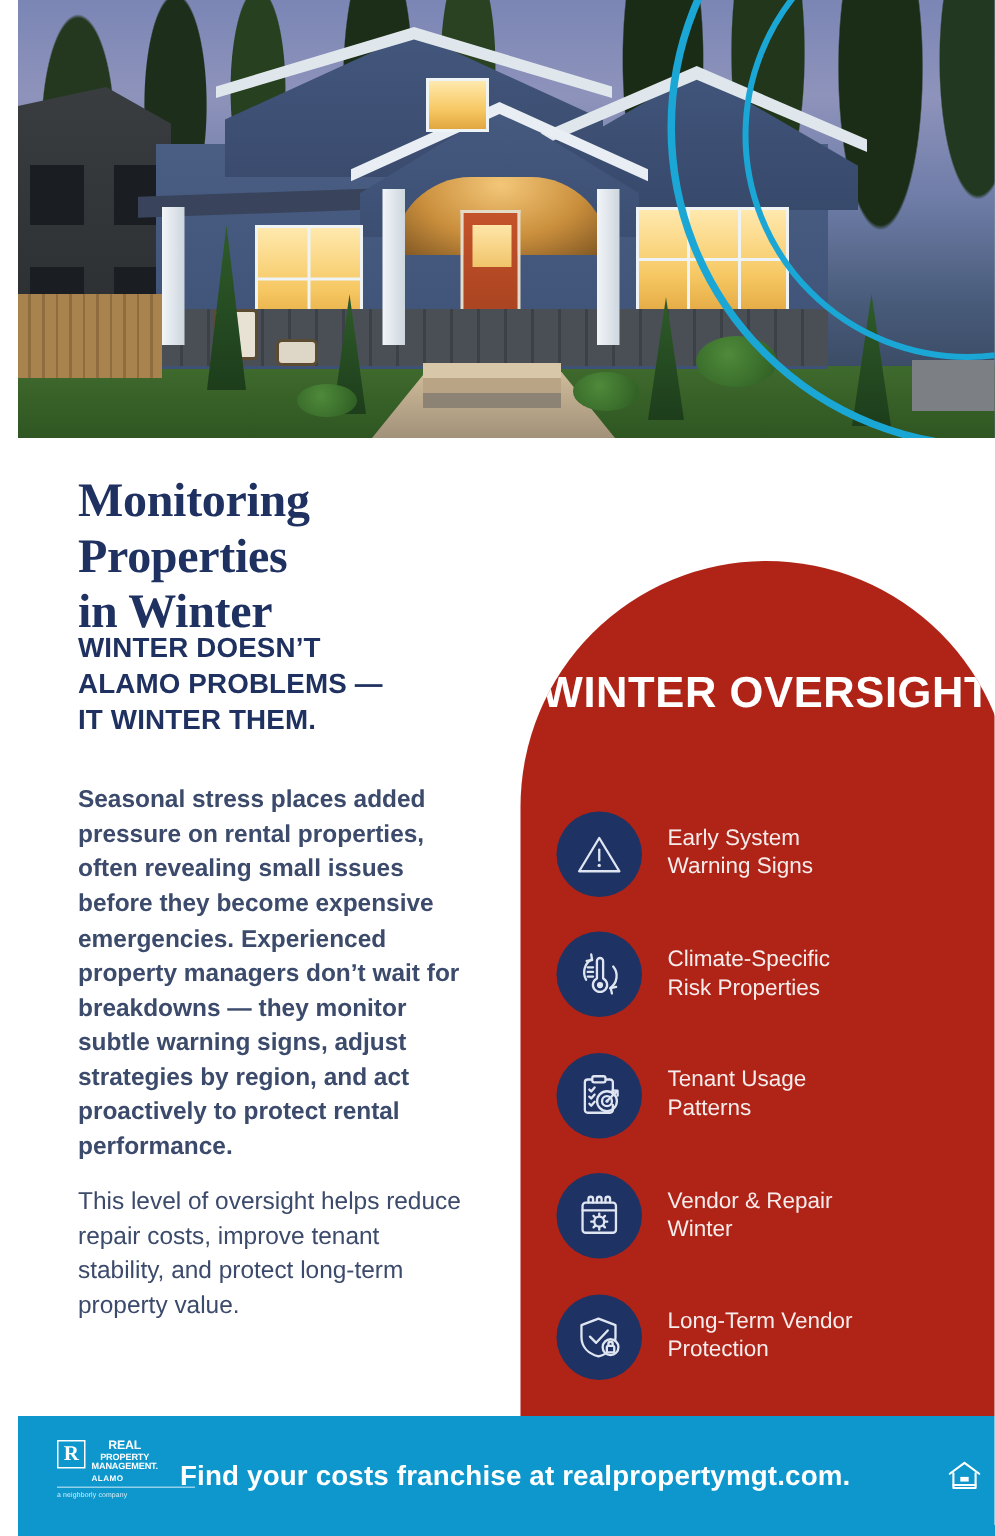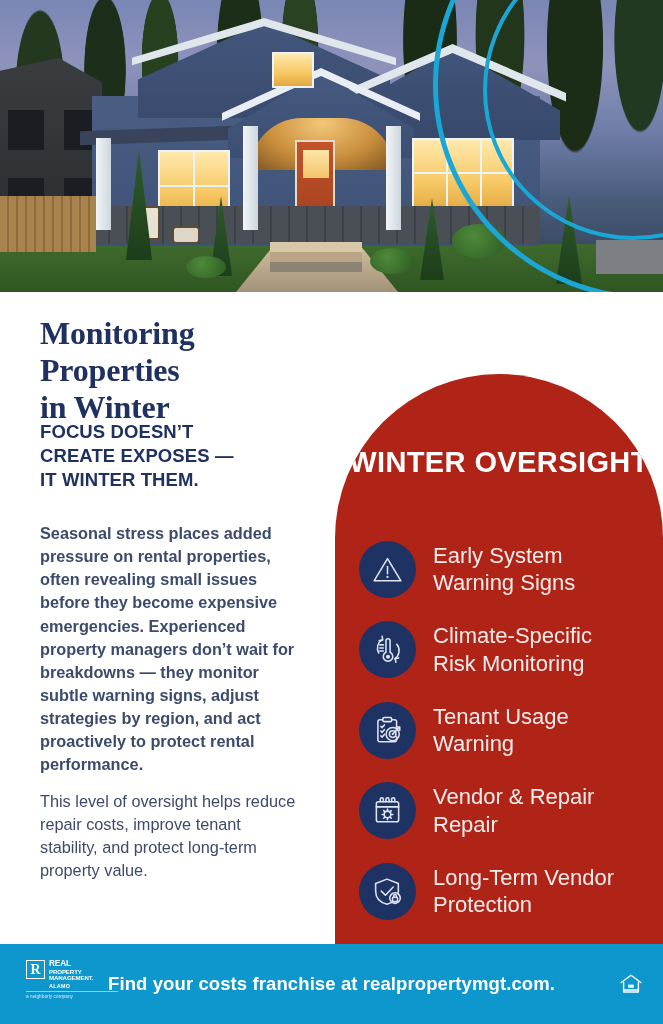--- a/index.html
+++ b/index.html
@@ -2,21 +2,21 @@
 <html><head>
 <meta charset="utf-8">
 <style>
   * { margin:0; padding:0; box-sizing:border-box; }
   html, body {
     width:663px; height:1024px;
     background:#ffffff;
     font-family:"Liberation Sans", sans-serif;
     overflow:hidden;
   }
-  .page { position:relative; width:614px; height:1024px; background:#14532d; }
+  .page { position:relative; width:614px; height:1024px; background:#14532d;margin-left:12px; }
 
   
   .hero { position:absolute; left:0; top:0; width:663px; height:292px; overflow:hidden; background:#1b2740; }
   .sky {
     position:absolute; inset:0;
     background:linear-gradient(180deg,#7b86b5 0%, #8e93bb 22%, #6f7da8 45%, #475a78 70%, #2e3c52 100%);
   }
   
   .forest {
     position:absolute; left:0; top:0; width:663px; height:240px;
@@ -200,42 +200,42 @@
   .focus-item {
     display:flex; align-items:center; gap:17px;
     height:80.5px;
   }
   .icon-circle {
     flex:0 0 auto; width:57px; height:57px; border-radius:50%;
     background:#1e3264; display:flex; align-items:center; justify-content:center;
   }
   .icon-circle svg { width:33px; height:33px; display:block; }
   .focus-label {
-    color:#f6eceb; font-size:22px; line-height:1.26; font-weight:400;
+    color:#f6eceb; font-size:15px; line-height:1.26; font-weight:400;
   }
 
   
   .footer {
     position:absolute; left:0; top:944px; width:663px; height:80px;
     background:#0d97cd;
   }
   .logo-block {
     position:absolute; left:26px; top:16px; width:92px; height:48px;
     display:flex; flex-direction:column; align-items:flex-start;
   }
   .logo-row { display:flex; align-items:flex-start; gap:4px; }
   .logo-mark {
     width:19px; height:19px; border:1.6px solid #fff;
     display:flex; align-items:center; justify-content:center;
     font-family:"Liberation Serif", serif; font-weight:700;
     font-size:14px; color:#fff; line-height:1;
   }
   .logo-words { display:flex; flex-direction:column; }
   .logo-words span {
-    color:#fff; font-weight:700; line-height:1.06; letter-spacing:-0.1px;
+    color:#fff; font-weight:700; line-height:1.06; letter-spacing:-0.1px;text-align:center;
   }
   .lw1 { font-size:8.2px; }
   .lw2 { font-size:6.1px; }
   .lw3 { font-size:6.1px; }
   .logo-alamo {
     margin-top:1px; margin-left:23px;
     color:#fff; font-weight:700; font-size:5.4px; letter-spacing:0.3px;
   }
   .logo-rule { margin-top:2px; margin-left:0; width:92px; height:1px; background:rgba(255,255,255,.55); }
   .logo-tag {
@@ -304,21 +304,21 @@
     <div class="bush" style="left:186px;top:256px;width:40px;height:22px;"></div>
 
     <div class="arc arc-a"></div>
     <div class="arc arc-b"></div>
   </div>
 
   <div class="content">
 
     <h1 class="title"><span>Monitoring Properties</span><br><span>in Winter</span></h1>
 
-    <h2 class="subhead"><span>FOCUS DOESN’T</span><br><span>CREATE EXPOSES —</span><br><span>IT WINTER THEM.</span></h2>
+    <h2 class="subhead"><span>WINTER DOESN’T</span><br><span>ALAMO PROBLEMS —</span><br><span>IT WINTER THEM.</span></h2>
 
     <p class="body-copy p1">Seasonal stress places added pressure on rental properties, often revealing small issues before they become expensive emergencies. Experienced property managers don’t wait for breakdowns — they monitor subtle warning signs, adjust strategies by region, and act proactively to protect rental performance.</p>
     <p class="body-copy p2">This level of oversight helps reduce repair costs, improve tenant stability, and protect long-term property value.</p>
 
     <div class="red-panel">
       <div class="panel-title"><span>WINTER OVERSIGHT</span><br></div>
 
       <div class="focus-list">
 
         <div class="focus-item">
@@ -339,56 +339,56 @@
               <circle cx="16.5" cy="23" r="2" fill="#dfe6f2" stroke="none"></circle>
               <path d="M7.5 19.5 A9.5 9.5 0 0 1 11 6.5"></path>
               <path d="M25 11 A9.5 9.5 0 0 1 23 25"></path>
               <polyline points="10.8,3.2 11.4,6.8 7.9,7.4"></polyline>
               <polyline points="24.2,28.4 23.4,24.9 26.9,24.2"></polyline>
               <line x1="8.5" y1="11.5" x2="12" y2="11.5"></line>
               <line x1="8.5" y1="14.5" x2="12" y2="14.5"></line>
               <line x1="8.5" y1="17.5" x2="12" y2="17.5"></line>
             </svg>
           </div>
-          <div class="focus-label"><span>Climate-Specific</span><br><span>Risk Monitoring</span></div>
+          <div class="focus-label"><span>Climate-Specific</span><br><span>Risk Properties</span></div>
         </div>
 
         <div class="focus-item">
           <div class="icon-circle">
             <svg viewBox="0 0 32 32" fill="none" stroke="#dfe6f2" stroke-width="1.5" stroke-linecap="round" stroke-linejoin="round">
               <path d="M20.5 5.5 H23 a1.8 1.8 0 0 1 1.8 1.8 V15"></path>
               <path d="M24.8 22 v3.2 a1.8 1.8 0 0 1 -1.8 1.8 H8.5 A1.8 1.8 0 0 1 6.7 25.2 V7.3 A1.8 1.8 0 0 1 8.5 5.5 H11"></path>
               <rect x="11.5" y="3.4" width="8.5" height="4" rx="1.2"></rect>
               <polyline points="9.6,12 10.8,13.2 13,10.6"></polyline>
               <polyline points="9.6,16.6 10.8,17.8 13,15.2"></polyline>
               <polyline points="9.6,21.2 10.8,22.4 13,19.8"></polyline>
               <circle cx="21" cy="19.5" r="6.4"></circle>
               <circle cx="21" cy="19.5" r="3.2"></circle>
               <circle cx="21" cy="19.5" r="1" fill="#dfe6f2" stroke="none"></circle>
               <line x1="21" y1="19.5" x2="27.5" y2="13"></line>
               <polyline points="24.6,12.6 27.8,12.7 27.9,15.9"></polyline>
             </svg>
           </div>
-          <div class="focus-label"><span>Tenant Usage</span><br><span>Warning</span></div>
+          <div class="focus-label"><span>Tenant Usage</span><br><span>Patterns</span></div>
         </div>
 
         <div class="focus-item">
           <div class="icon-circle">
             <svg viewBox="0 0 32 32" fill="none" stroke="#dfe6f2" stroke-width="1.5" stroke-linecap="round" stroke-linejoin="round">
               <rect x="5.2" y="7.5" width="21.6" height="19.5" rx="2"></rect>
               <line x1="5.2" y1="12.5" x2="26.8" y2="12.5"></line>
               <path d="M9 7.5 V5.2 a1.5 1.5 0 0 1 3 0 V7.5"></path>
               <path d="M14.5 7.5 V5.2 a1.5 1.5 0 0 1 3 0 V7.5"></path>
               <path d="M20 7.5 V5.2 a1.5 1.5 0 0 1 3 0 V7.5"></path>
               <circle cx="16" cy="19.8" r="3.2"></circle>
               <path d="M16 14.6 v1.4 M16 23.6 v1.4 M10.8 19.8 h1.4 M19.8 19.8 h1.4
                        M12.3 16.1 l1 1 M18.7 22.5 l1 1 M19.7 16.1 l-1 1 M13.3 22.5 l-1 1"></path>
             </svg>
           </div>
-          <div class="focus-label"><span>Vendor &amp; Repair</span><br><span>Repair</span></div>
+          <div class="focus-label"><span>Vendor &amp; Repair</span><br><span>Winter</span></div>
         </div>
 
         <div class="focus-item">
           <div class="icon-circle">
             <svg viewBox="0 0 32 32" fill="none" stroke="#dfe6f2" stroke-width="1.5" stroke-linecap="round" stroke-linejoin="round">
               <path d="M15.5 4 L26.5 8.2 v7.6 c0 6.6 -4.6 10.9 -11 12.6 -6.4 -1.7 -11 -6 -11 -12.6 V8.2 Z"></path>
               <polyline points="10,15.6 14,19.6 21.5,11.6"></polyline>
               <circle cx="23.3" cy="22.4" r="5.1" fill="#1e3264"></circle>
               <rect x="20.9" y="21.6" width="4.8" height="4.2" rx="0.9"></rect>
               <path d="M21.9 21.6 v-1.3 a1.4 1.4 0 0 1 2.8 0 v1.3"></path>

